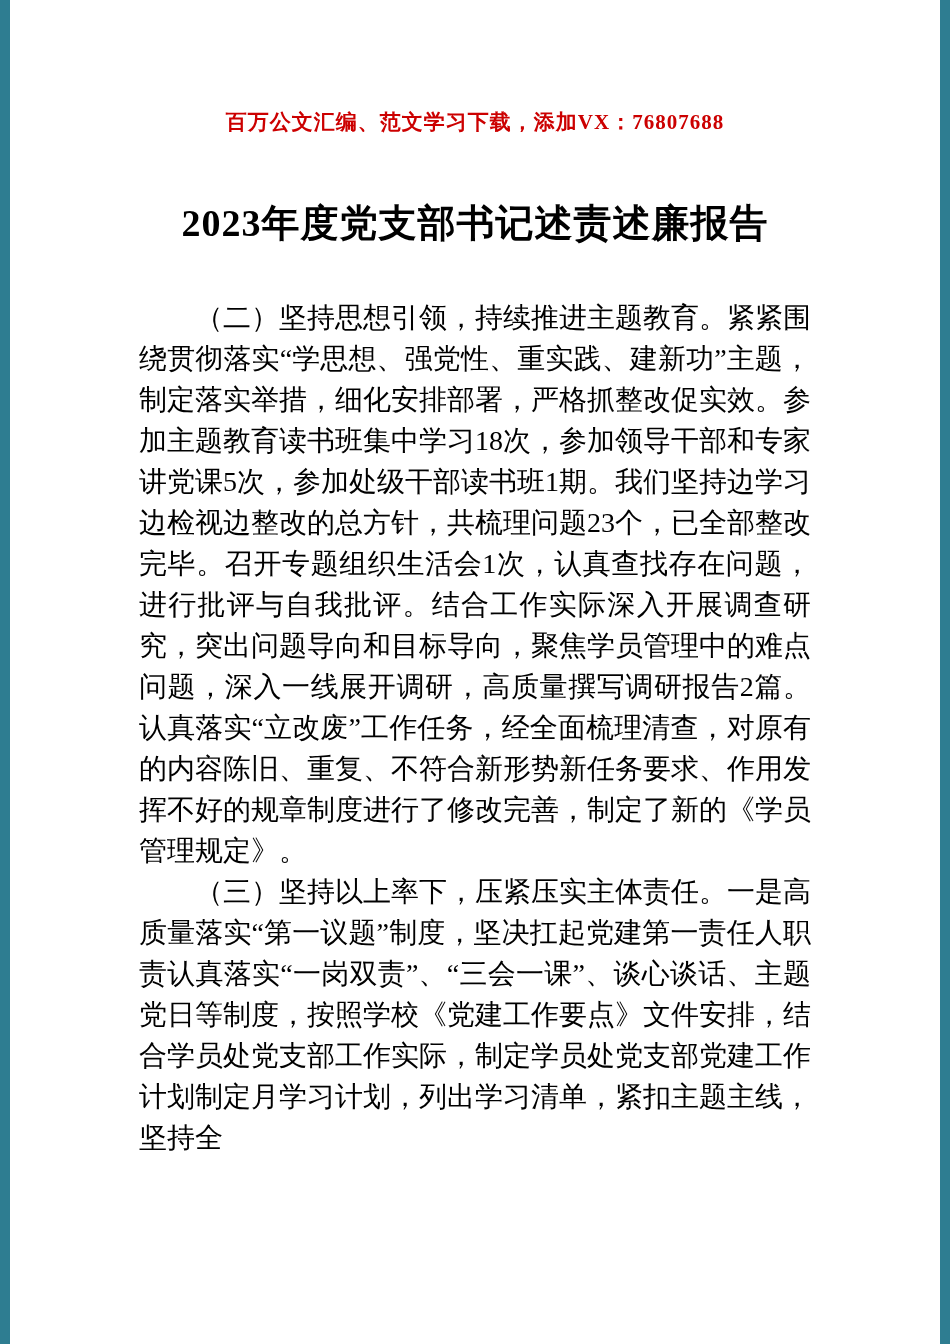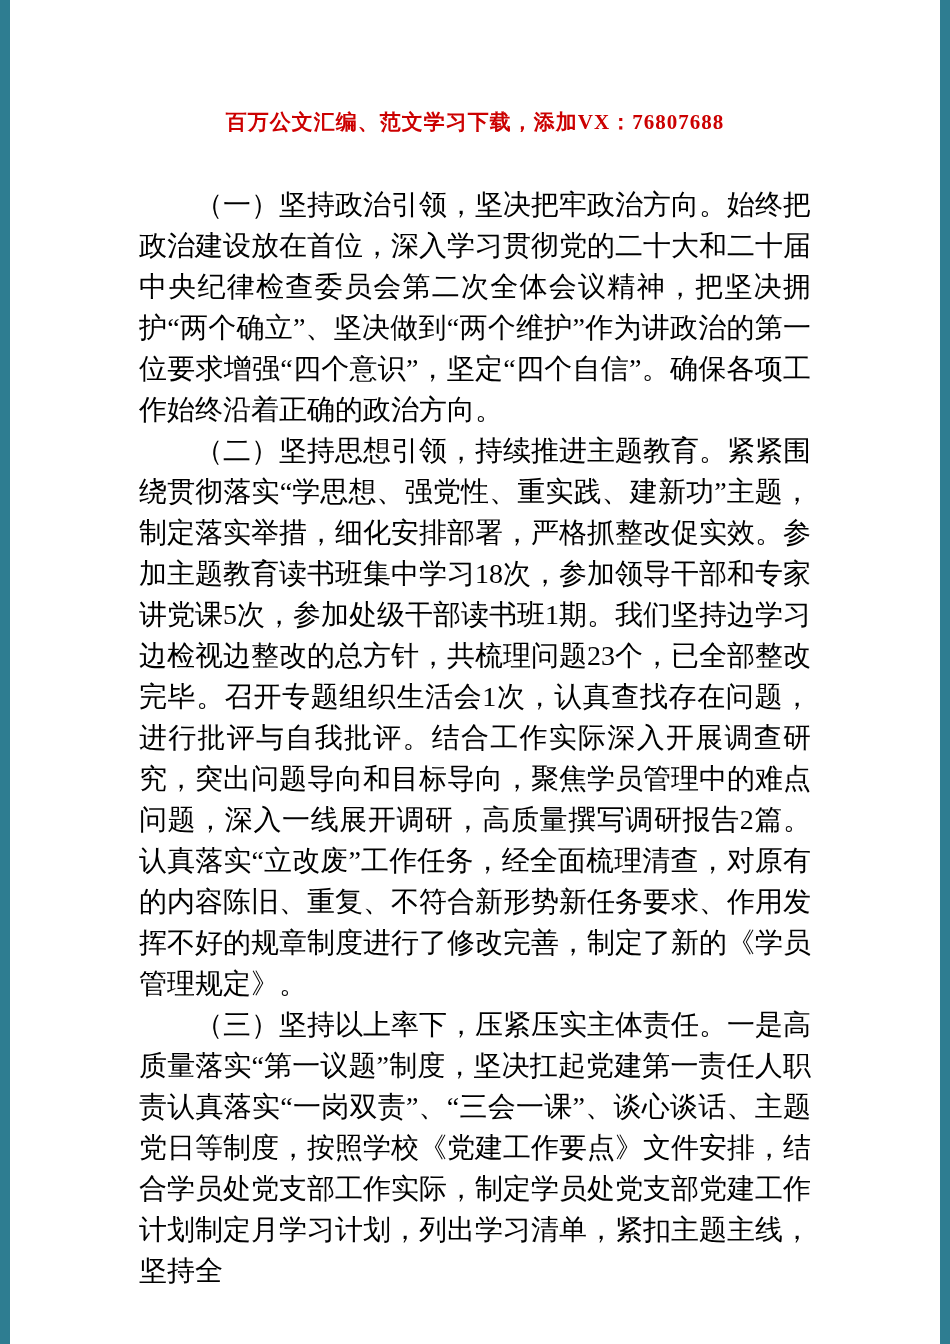--- a/index.html
+++ b/index.html
@@ -57,19 +57,19 @@
 </style>
 </head>
 <body>
 
 <div class="edge-strip left"></div>
 <div class="edge-strip right"></div>
 
 <div class="page">
   <div class="notice">百万公文汇编、范文学习下载，添加VX：76807688</div>
 
+  <h1 class="doc-title">2023年度党支部书记述责述廉报告</h1>
 
   <div class="doc-body">
-    <p>（一）坚持政治引领，坚决把牢政治方向。始终把政治建设放在首位，深入学习贯彻党的二十大和二十届中央纪律检查委员会第二次全体会议精神，把坚决拥护“两个确立”、坚决做到“两个维护”作为讲政治的第一位要求增强“四个意识”，坚定“四个自信”。确保各项工作始终沿着正确的政治方向。</p>
     <p>（二）坚持思想引领，持续推进主题教育。紧紧围绕贯彻落实“学思想、强党性、重实践、建新功”主题，制定落实举措，细化安排部署，严格抓整改促实效。参加主题教育读书班集中学习18次，参加领导干部和专家讲党课5次，参加处级干部读书班1期。我们坚持边学习边检视边整改的总方针，共梳理问题23个，已全部整改完毕。召开专题组织生活会1次，认真查找存在问题，进行批评与自我批评。结合工作实际深入开展调查研究，突出问题导向和目标导向，聚焦学员管理中的难点问题，深入一线展开调研，高质量撰写调研报告2篇。认真落实“立改废”工作任务，经全面梳理清查，对原有的内容陈旧、重复、不符合新形势新任务要求、作用发挥不好的规章制度进行了修改完善，制定了新的《学员管理规定》。</p>
     <p>（三）坚持以上率下，压紧压实主体责任。一是高质量落实“第一议题”制度，坚决扛起党建第一责任人职责认真落实“一岗双责”、“三会一课”、谈心谈话、主题党日等制度，按照学校《党建工作要点》文件安排，结合学员处党支部工作实际，制定学员处党支部党建工作计划制定月学习计划，列出学习清单，紧扣主题主线，坚持全</p>
   </div>
 </div>
 
 </body></html>

